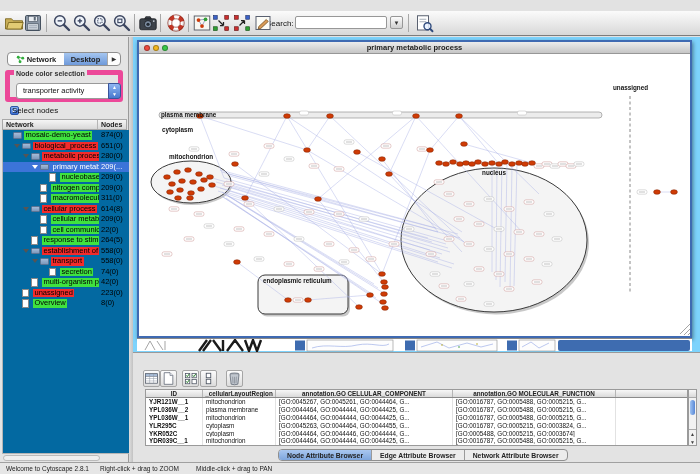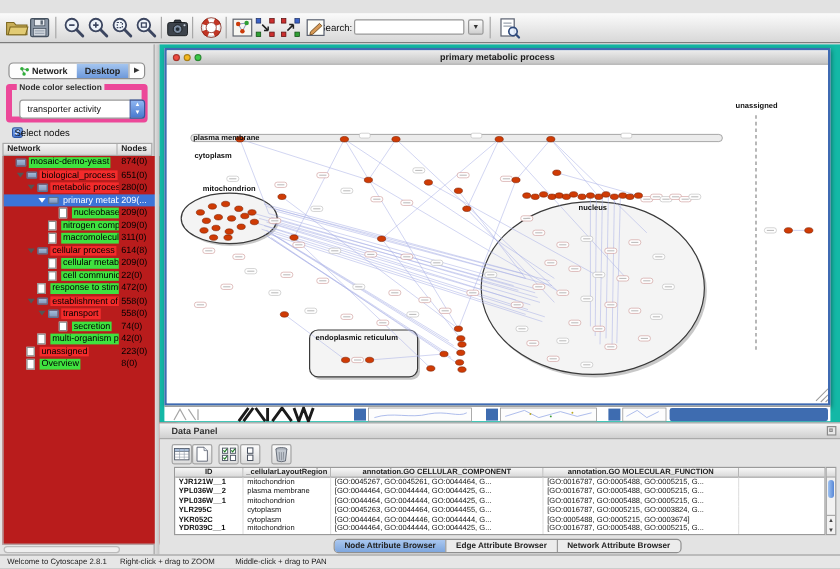--- a/index.html
+++ b/index.html
@@ -35,37 +35,37 @@
 .combo{position:absolute;left:6px;top:8px;width:105px;height:16px;background:#fff;border:1px solid #9a9a9a;border-radius:3px;font-size:7.5px;line-height:14px;padding-left:6px;color:#111}
 .stepper{position:absolute;right:-1px;top:-1px;width:13px;height:16px;background:linear-gradient(#8fb6f2,#4878ce);border:1px solid #39549b;border-radius:0 3px 3px 0;color:#fff;text-align:center}
 .stepper b{display:block;font-size:5px;line-height:7px}
 .cb-row{position:absolute;top:69px;left:10px;height:10px}
 .checkbox{position:absolute;left:0;top:0;width:9px;height:9px;background:linear-gradient(#83b1f4,#3a6ed6);border:1px solid #2d55a5;border-radius:2px;color:#fff;font-size:8px;line-height:8px;text-align:center}
 .cb-label{position:absolute;left:2px;top:0;font-size:8px;color:#111;white-space:nowrap}
 .tree-header{position:absolute;top:82px;left:2px;width:125px;height:11px;background:linear-gradient(#f5f5f5,#d8d8d8);border:1px solid #a8a8a8;font-size:7px;font-weight:bold;color:#222}
 .tree-header .c1{position:absolute;left:3px;top:1px}
 .tree-header .c2{position:absolute;left:98px;top:1px}
 .tree-header .vsep{position:absolute;left:94px;top:0;bottom:0;width:1px;background:#b5b5b5}
-.tree-area{position:absolute;left:2px;width:146px;top:93px;bottom:8px;background:#b91c1c;border:1px solid #b5b5b5;border-top:none;overflow:hidden}
+.tree-area{position:absolute;left:2px;width:146px;top:93px;bottom:8px;background:#0369a1;border:1px solid #b5b5b5;border-top:none;overflow:hidden}
 .trow{position:relative;height:10.5px}
 .trow.sel{background:#3c74d8}
 .exp{position:absolute;top:3px;width:0;height:0;border-left:3px solid transparent;border-right:3px solid transparent;border-top:4.5px solid #555}
 .trow.sel .exp{border-top-color:#fff}
 .fold{position:absolute;top:2px;width:9px;height:6.5px;background:linear-gradient(#a5bbd8,#7e98bb);border:1px solid #5c7494;border-radius:1px}
 .file{position:absolute;top:1px;width:7px;height:8.5px;background:#fff;border:1px solid #8a8a8a}
 .chip{position:absolute;top:1px;font-size:7.5px;line-height:8.5px;padding:0 1.5px;color:#000;white-space:nowrap;overflow:hidden}
 .chip-green{background:#3fe23f}
 .chip-red{background:#f32b2b}
 .trow.sel .chip{background:transparent;color:#fff}
 .nval{position:absolute;left:98px;top:1px;font-size:7.5px;line-height:8.5px;color:#000;white-space:nowrap}
 .trow.sel .nval{color:#fff}
 .h-scroll{position:absolute;left:3px;bottom:1px;width:97px;height:6px;border:1px solid #bbb;border-radius:3px;background:#efefef}
 
 .splitter{position:absolute;left:129px;top:37px;width:4px;bottom:12px;background:linear-gradient(90deg,#dedede,#c2c2c2)}
-.mdi{position:absolute;left:133px;top:37px;width:567px;height:315px;background:#14b8a6}
+.mdi{position:absolute;left:133px;top:37px;width:567px;height:315px;background:#7dd3fc}
 .inner-window{position:absolute;left:4px;top:3px;width:555px;height:298px;border:2px solid #3f6ab2;background:#fff;box-shadow:1px 2px 4px rgba(0,0,0,.45)}
 .iw-titlebar{position:relative;height:12px;background:linear-gradient(#ececec,#c6c6c6);border-bottom:1px solid #979797}
 .iw-title{font-size:7.5px;font-weight:bold;text-align:center;line-height:12px;color:#1d1d1d}
 .tl2{position:absolute;top:3px;width:6px;height:6px;border-radius:50%;border:1px solid rgba(0,0,0,.3)}
 .tl2.red{left:5px;background:#ef4b40}.tl2.yel{left:14px;background:#f4b821}.tl2.grn{left:23px;background:#3cc849}
 #net{position:absolute;left:0;top:12px;width:551px;height:282px;background:#fff}
 .slivers{position:absolute;left:4px;top:301px;width:555px;height:13px;background:#fff;border-top:1px solid #888}
 .slivers svg{display:block;width:555px;height:13px}
 
 .data-panel{position:absolute;left:133px;top:352px;width:567px;height:110px;background:#e3e3e3;border-top:1px solid #999}
@@ -302,21 +302,21 @@
           <span class="nval">209(0)</span>
         </div>
         <div class="trow">
           <span class="file" style="left: 37px;"></span>
           <span class="chip chip-green" style="left: 48px; max-width: 48px;">cell communicat</span>
           <span class="nval">22(0)</span>
         </div>
         <div class="trow">
           <span class="file" style="left: 28px;"></span>
           <span class="chip chip-green" style="left: 39px; max-width: 57px;">response to stimulu</span>
-          <span class="nval">472(0)</span>
+          <span class="nval">264(5)</span>
         </div>
         <div class="trow">
           <span class="exp" style="left: 20px;"></span>
           <span class="fold" style="left: 28px;"></span>
           <span class="chip chip-red" style="left: 39px; max-width: 57px;">establishment of lo</span>
           <span class="nval">558(0)</span>
         </div>
         <div class="trow">
           <span class="exp" style="left: 29px;"></span>
           <span class="fold" style="left: 37px;"></span>
@@ -646,26 +646,20 @@
           <circle cx="340" cy="5" r="0.8" fill="#b9a820"></circle>
         <rect x="370" y="1.5" width="10" height="10" fill="#3e6cb0"></rect>
         <rect x="382" y="1" width="36" height="11" fill="#fdfdfd" stroke="#8d8d8d" stroke-width="0.6"></rect>
         <path d="M385 8 L394 3 L402 9 L412 4" stroke="#9fb0e8" fill="none" stroke-width="0.7"></path>
         <rect x="421" y="1" width="132" height="11" rx="2" fill="#3e6cb0"></rect>
       </svg>
     </div>
   </div>
 
   <div class="data-panel">
-    <div class="dp-header">
-      <span>Data Panel</span>
-      <div class="float-icon">
-          <i></i>
-        </div>
-    </div>
     <div id="dp-icons">
         <div class="dp-btn" style="left: 10px;">
           <svg viewBox="0 0 16 16">
             <rect x="1.6" y="3" width="12.8" height="10" fill="#fff" stroke="#4a5260" stroke-width="0.8"></rect>
             <rect x="1.6" y="3" width="12.8" height="2.6" fill="#a9bdd8" stroke="#4a5260" stroke-width="0.5"></rect>
             <line x1="1.6" y1="8" x2="14.4" y2="8" stroke="#8a93a0" stroke-width="0.5"></line>
             <line x1="1.6" y1="10.6" x2="14.4" y2="10.6" stroke="#8a93a0" stroke-width="0.5"></line>
             <line x1="6" y1="3" x2="6" y2="13" stroke="#8a93a0" stroke-width="0.5"></line>
             <line x1="10.2" y1="3" x2="10.2" y2="13" stroke="#8a93a0" stroke-width="0.5"></line>
           </svg>

